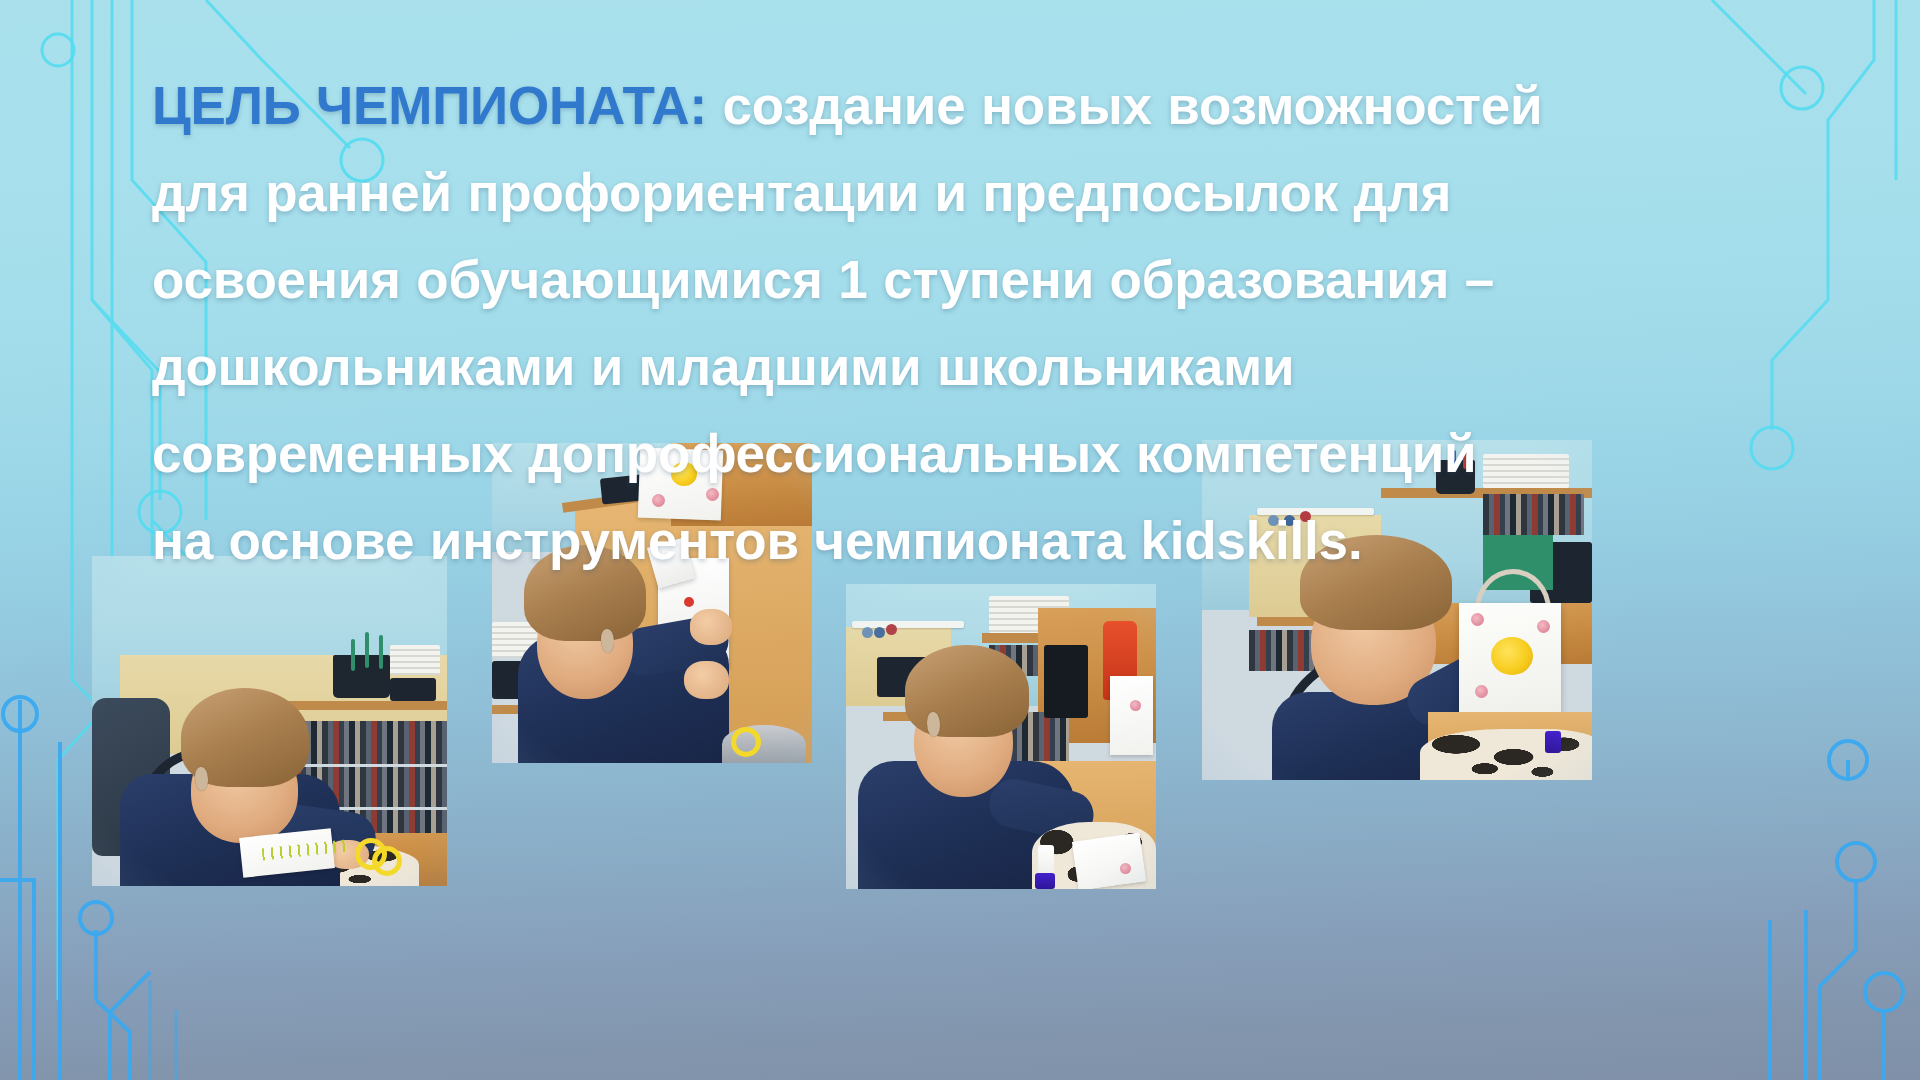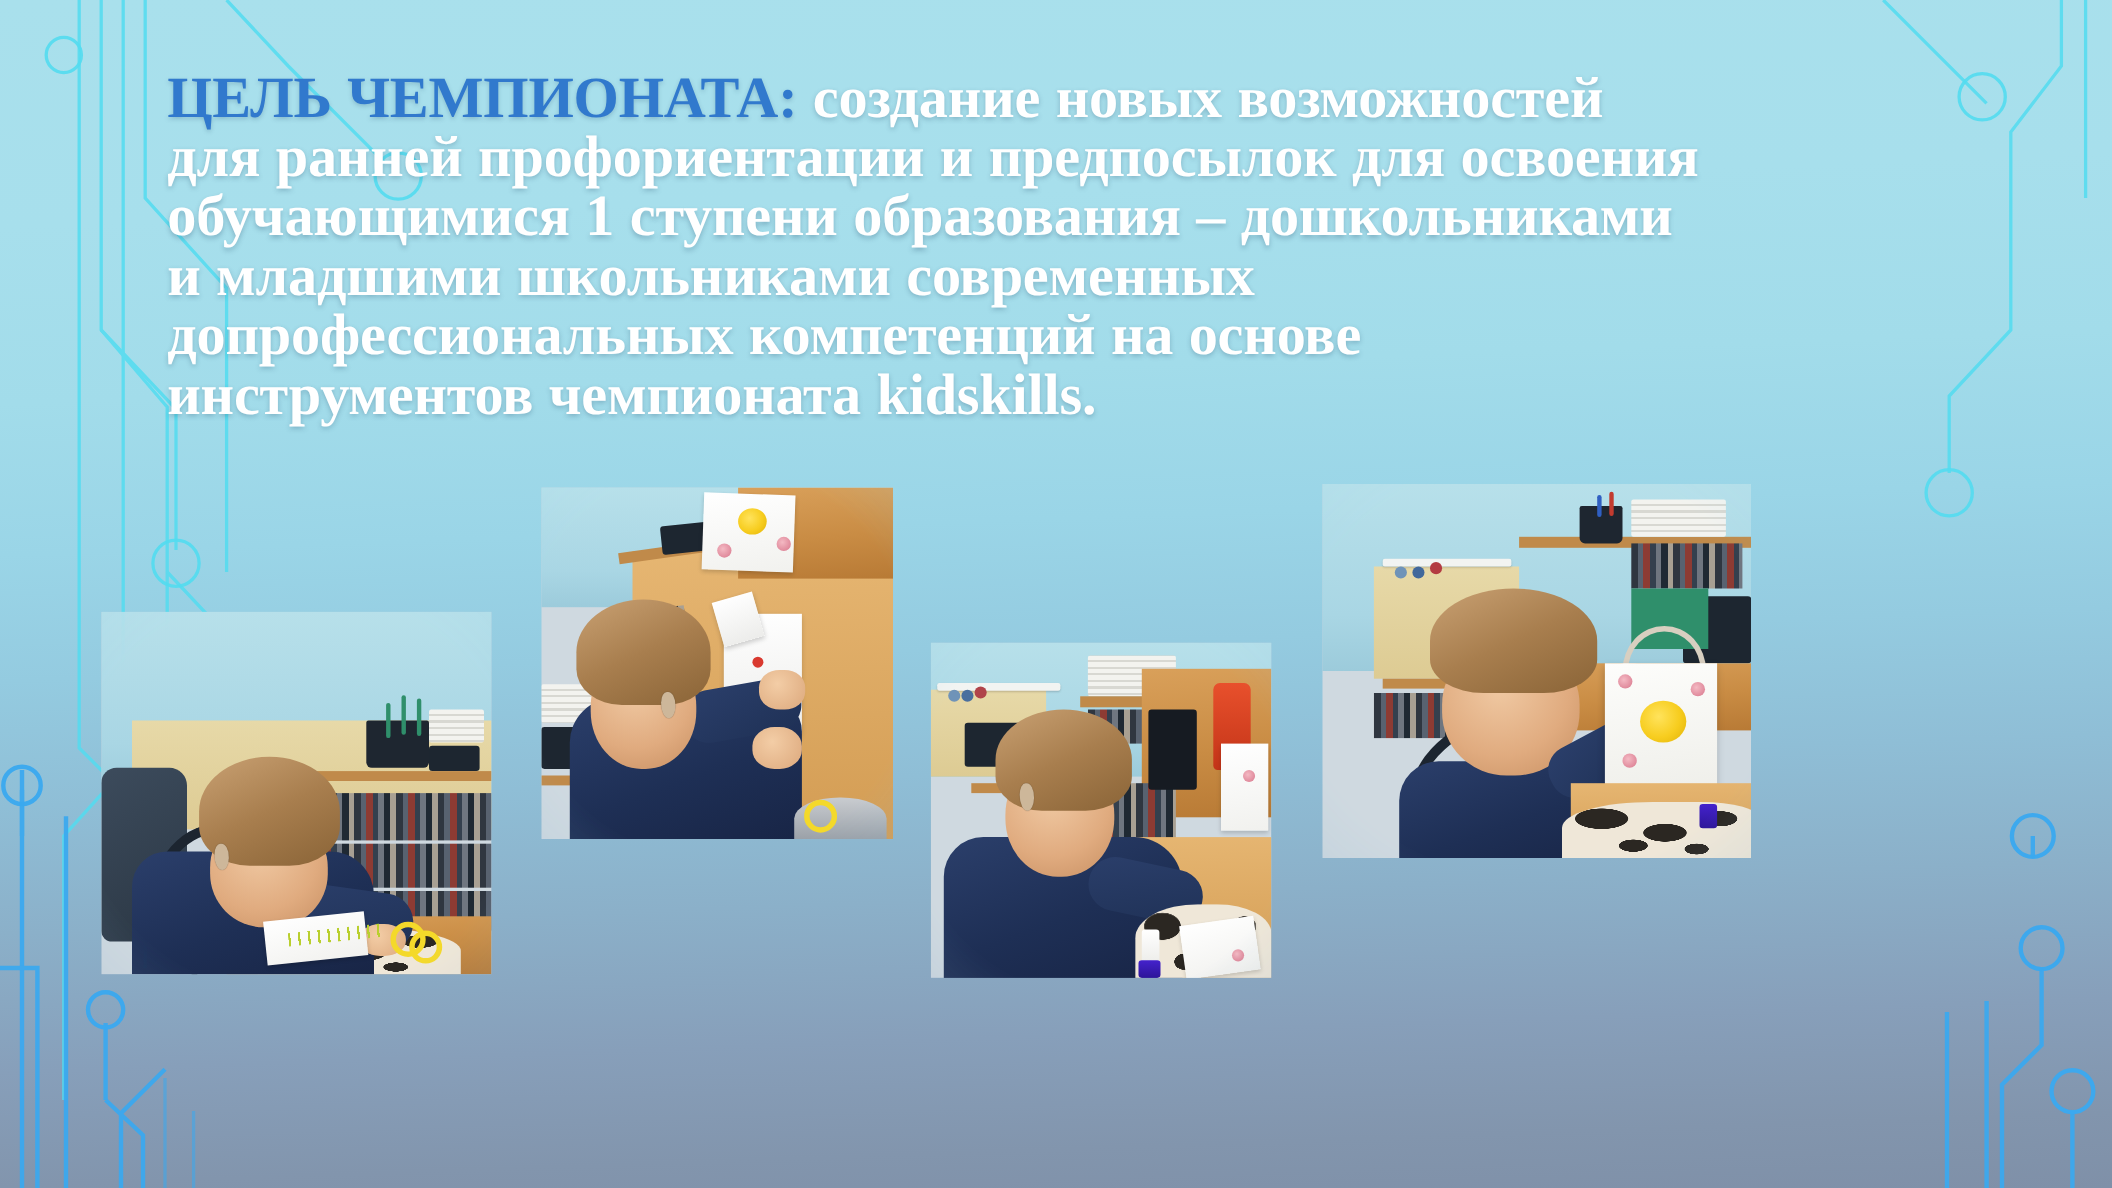--- a/index.html
+++ b/index.html
@@ -45,24 +45,24 @@
   
   #title-block {
     position: absolute;
     left: 152px;
     top: 62px;
     width: 1400px;
     z-index: 3;
   }
   #title-text {
     margin: 0;
-    font-family: Liberation Serif, serif;
+    font-family: Liberation Sans, sans-serif;
     font-weight: 700;
     font-size: 53px;
-    line-height: 54px;
+    line-height: 87px;
     letter-spacing: -0.2px;
     color: #ffffff;
     text-shadow: 0 2px 5px rgba(40,80,110,0.30);
     word-spacing: 1px;
   }
   #title-lead {
     color: #3179cd;
     text-transform: uppercase;
     text-shadow: 0 2px 4px rgba(40,80,110,0.25);
   }

